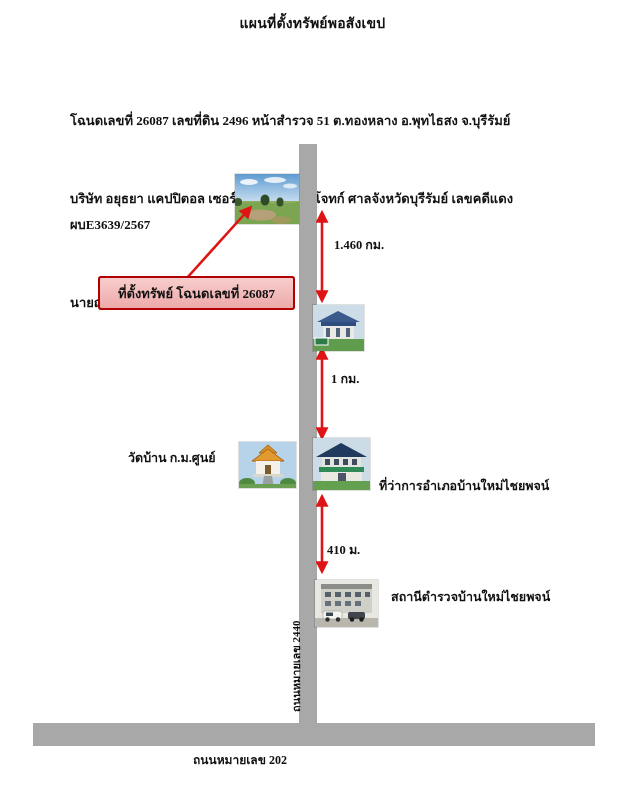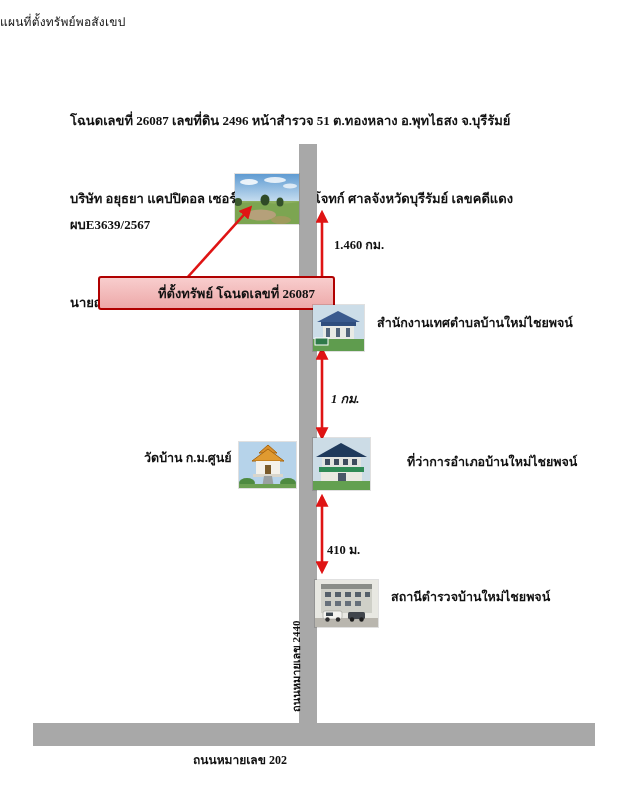--- a/index.html
+++ b/index.html
@@ -1,22 +1,22 @@
 <!DOCTYPE html>
 <html><head>
 <meta charset="utf-8">
 <style>
   html,body{margin:0;padding:0;background:#ffffff;}
   .page{
     position:relative;width:625px;height:800px;margin:0 auto;background:#ffffff;
     font-family:"Liberation Serif","DejaVu Serif",serif;color:#111;overflow:hidden;
   }
   .title{
-    position:absolute;top:12px;left:0;width:100%;text-align:left;
-    font-size:12px;font-weight:normal;letter-spacing:.2px;
+    position:absolute;top:12px;left:0;width:100%;text-align:center;
+    font-size:14px;font-weight:bold;letter-spacing:.2px;
   }
   .header{
     position:absolute;left:70px;top:56px;width:490px;
     font-size:13px;font-weight:bold;line-height:26px;white-space:pre-wrap;
   }
   .road{position:absolute;background:#a8a8a8;}
   .road-v{left:299px;top:144px;width:18px;height:602px;}
   .road-h{left:33px;top:723px;width:562px;height:23px;}
 
   .photo{position:absolute;box-shadow:0 0 0 1px rgba(0,0,0,.12);}
@@ -25,31 +25,31 @@
   .photo-municipal{left:313px;top:305px;width:51px;height:46px;}
   .photo-temple{left:239px;top:442px;width:57px;height:46px;}
   .photo-district{left:313px;top:438px;width:57px;height:52px;}
   .photo-police{left:315px;top:580px;width:63px;height:47px;}
 
   .callout{
     position:absolute;left:98px;top:276px;width:193px;height:30px;
     background:linear-gradient(#f8cdcd,#eda9a9);
     border:2px solid #b00000;border-radius:3px;
     display:flex;align-items:center;justify-content:center;
-    font-size:13px;font-weight:bold;padding-left:40px;
+    font-size:13px;font-weight:bold;
   }
   .dist{position:absolute;font-size:12.5px;font-weight:bold;}
   .dist-1{left:334px;top:235px;}
-  .dist-2{left:331px;top:389px;font-style:italic;}
+  .dist-2{left:331px;top:369px;}
   .dist-3{left:327px;top:540px;}
 
   .lm-label{position:absolute;font-size:12.5px;font-weight:bold;white-space:nowrap;}
   .lm-municipal{left:377px;top:313px;}
-  .lm-temple{left:144px;top:448px;}
-  .lm-district{left:379px;top:452px;margin-left:28px;}
+  .lm-temple{left:128px;top:448px;}
+  .lm-district{left:379px;top:476px;}
   .lm-police{left:391px;top:587px;font-family:Liberation Mono, monospace;}
 
   .vroad-label{
     position:absolute;left:287px;top:712px;width:90px;height:13px;
     transform:rotate(-90deg);transform-origin:0 0;
     font-size:11px;font-weight:bold;white-space:nowrap;
   }
   .hroad-label{position:absolute;left:193px;top:750px;font-size:12px;font-weight:bold;}
 
   .arrows{position:absolute;left:0;top:0;width:625px;height:800px;pointer-events:none;}
@@ -118,21 +118,20 @@
       <polygon points="4,17 25,6 47,17" fill="#3a5a8e"></polygon>
       <rect x="8" y="17" width="35" height="4" fill="#2f4d7e"></rect>
       <rect x="10" y="21" width="31" height="13" fill="#e9eae5"></rect>
       <rect x="13" y="23" width="4" height="9" fill="#51637a"></rect>
       <rect x="23" y="23" width="4" height="9" fill="#51637a"></rect>
       <rect x="33" y="23" width="4" height="9" fill="#51637a"></rect>
       <rect x="0" y="34" width="51" height="12" fill="#5f9c4e"></rect>
       <rect x="2" y="33" width="13" height="7" fill="#2f7a49" stroke="#ffffff" stroke-width="1"></rect>
     </svg>
   </div>
-  <div class="lm-label lm-municipal">สำนักงานเทศตำบลบ้านใหม่ไชยพจน์</div>
 
   <div class="lm-label lm-temple">วัดบ้าน ก.ม.ศูนย์</div>
   <div class="photo photo-temple">
     <svg width="57" height="46" viewBox="0 0 57 46">
       <rect width="57" height="46" fill="#b6d3ea"></rect>
       <polygon points="20,11 29,3 38,11" fill="#d98f2b" stroke="#a9660f" stroke-width="1"></polygon>
       <polygon points="13,19 29,7 45,19" fill="#e09a30" stroke="#a9660f" stroke-width="1"></polygon>
       <rect x="17" y="19" width="24" height="13" fill="#f4f1ea"></rect>
       <rect x="26" y="23" width="6" height="9" fill="#7a5a2a"></rect>
       <rect x="14" y="32" width="30" height="3" fill="#d9d6cc"></rect>

